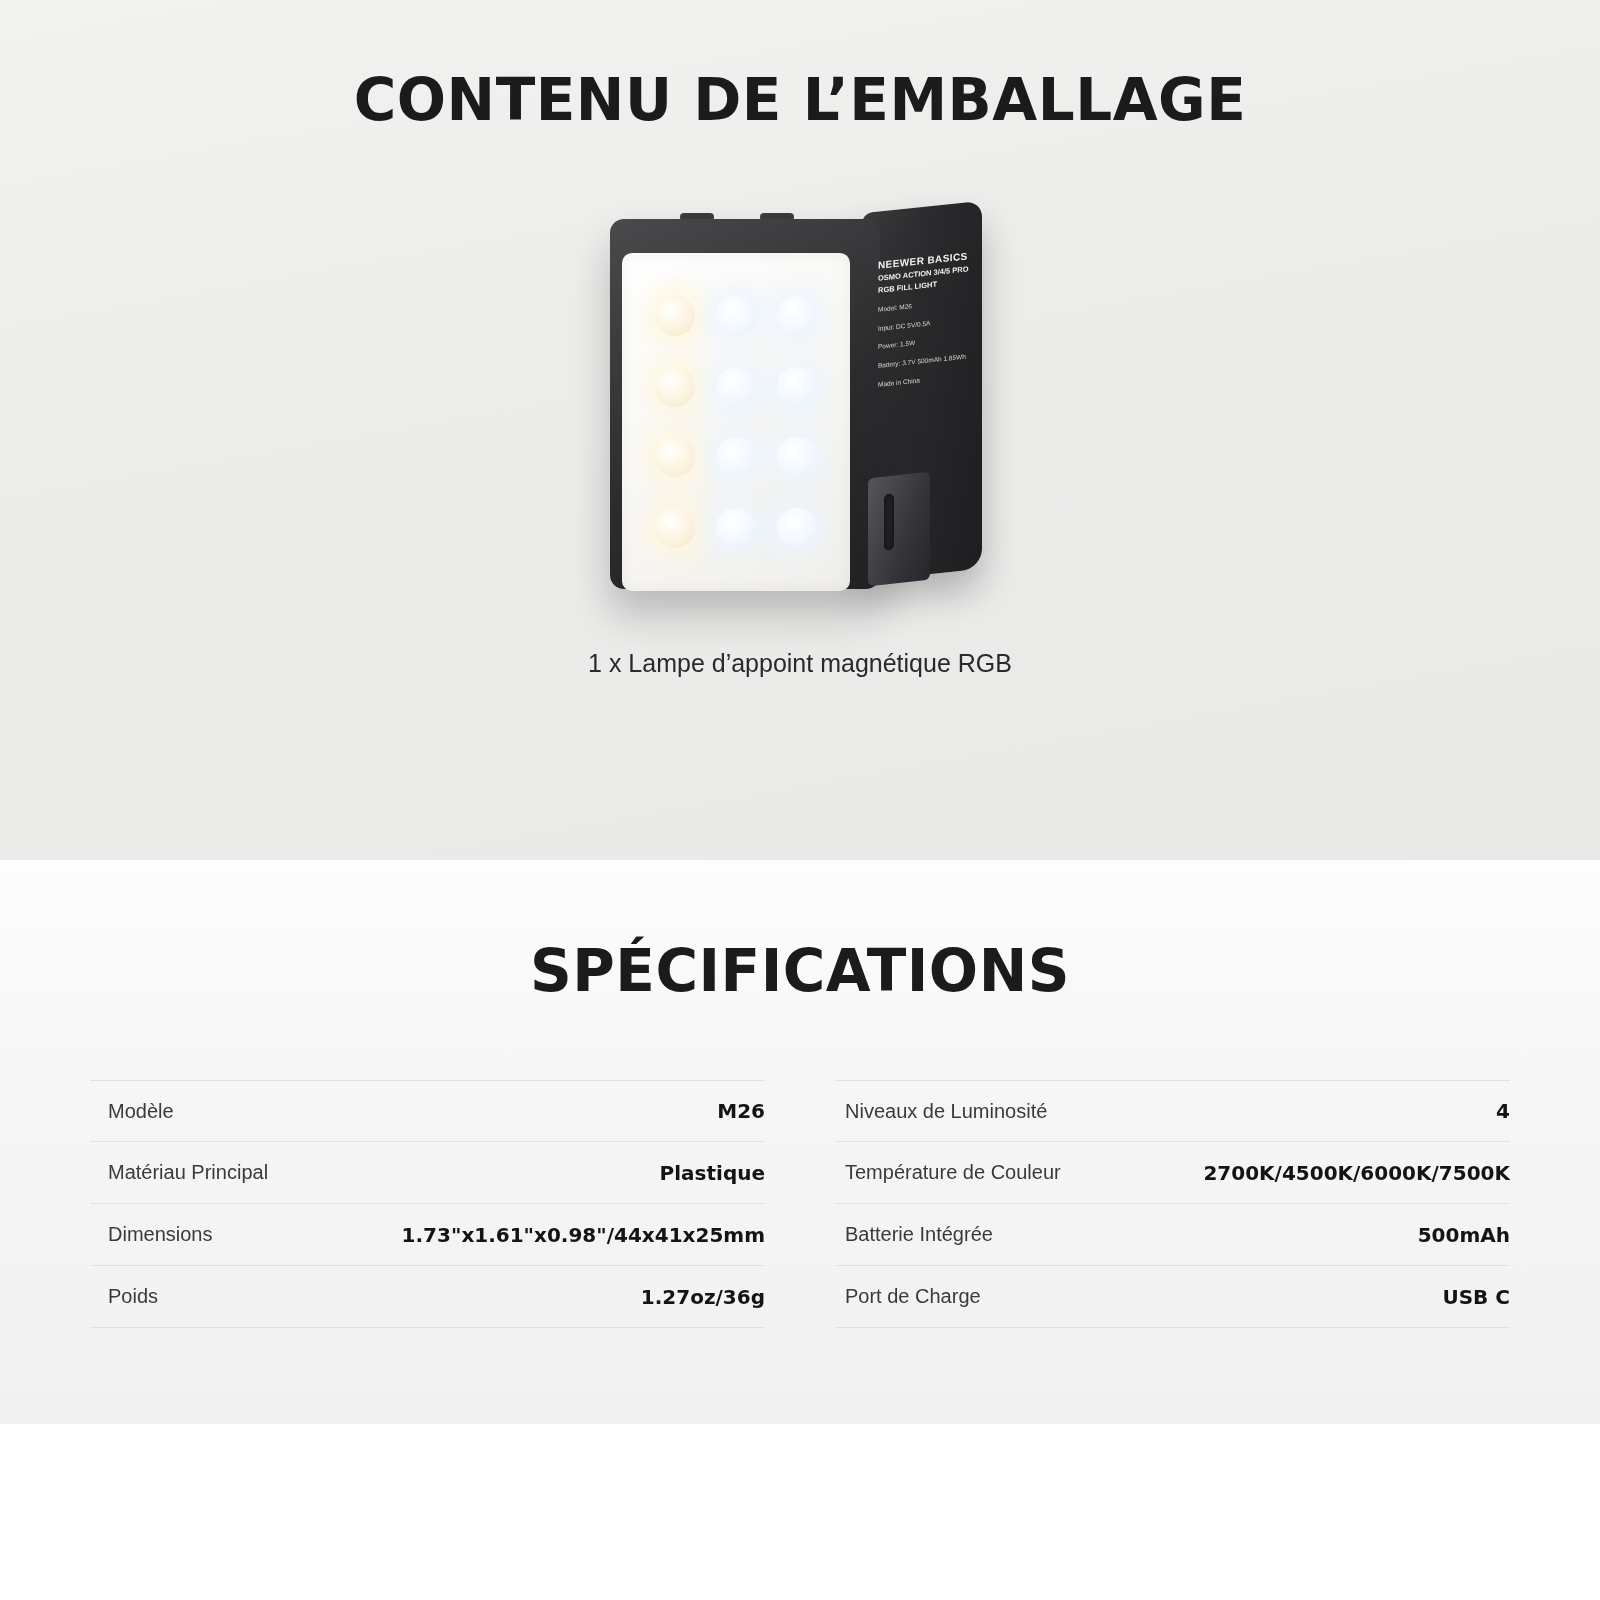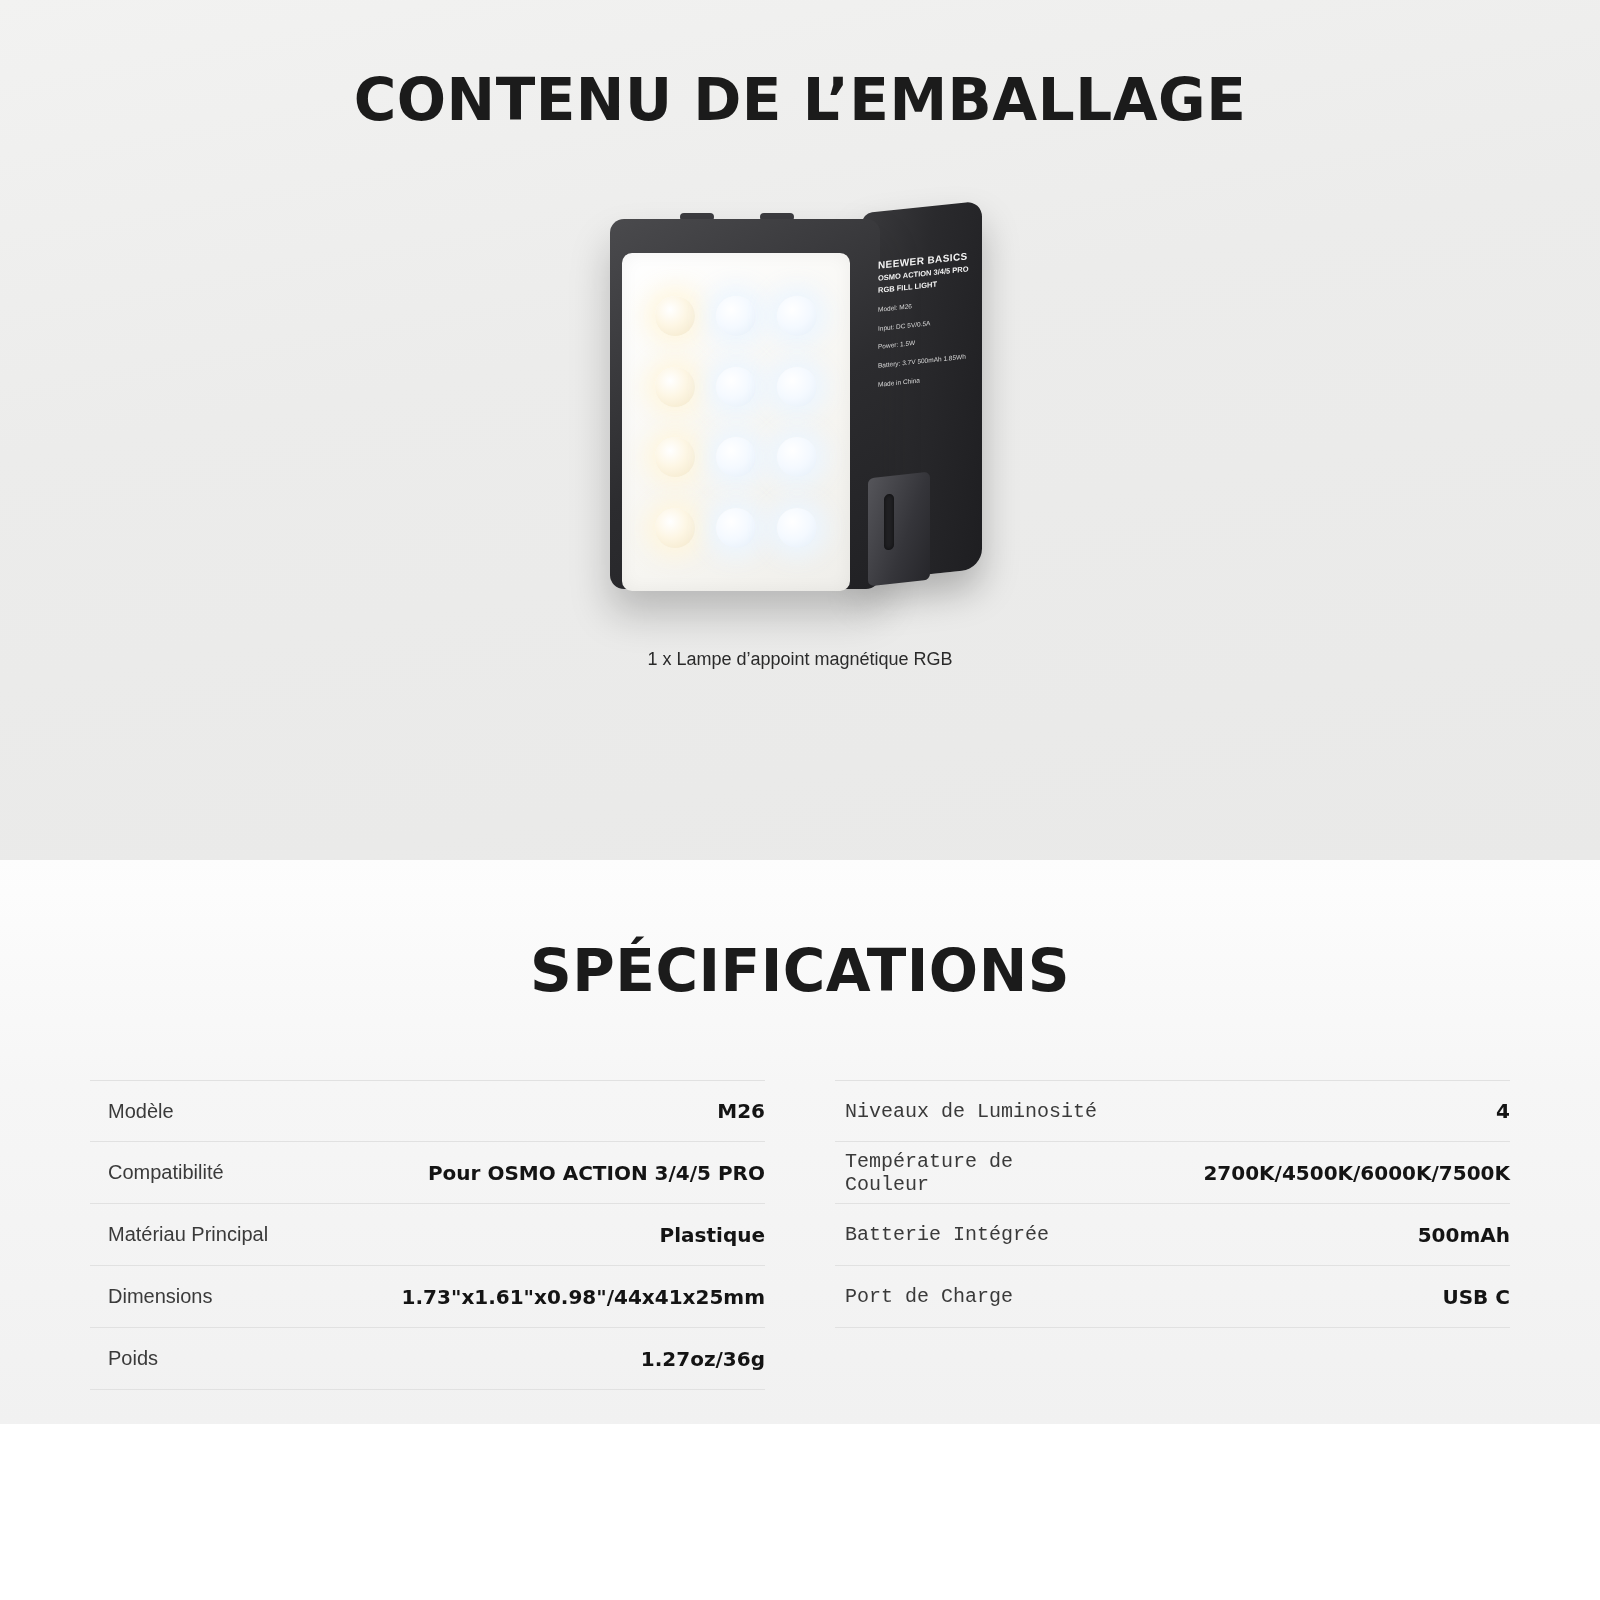--- a/index.html
+++ b/index.html
@@ -33,21 +33,21 @@
     display: flex;
     justify-content: center;
     align-items: flex-end;
     gap: 60px;
     margin-top: 60px;
   }
   .item { width: 620px; display: flex; flex-direction: column; align-items: center; }
   .item-figure { height: 420px; display: flex; align-items: center; justify-content: center; }
   .item-caption {
     margin-top: 40px;
-    font-size: 18px;
+    font-size: 25px;
     color: #2a2a2a;
     text-align: center;
     font-family: "Liberation Sans", sans-serif;
   }
 
   
   .light-wrap { position: relative; width: 380px; height: 400px; }
   .light-body {
     position: absolute; left: 0; top: 20px;
     width: 270px; height: 370px;
@@ -175,21 +175,21 @@
     padding-left: 18px;
   }
   .spec-val {
     flex: 1;
     font-size: 20px;
     font-weight: 700;
     color: #141414;
     font-family: "DejaVu Sans", sans-serif;
     text-align: right;
   }
-  .spec-col.right .spec-key { width: 272px; padding-left: 10px; font-family: Liberation Mono, monospace; }
+  .spec-col.right .spec-key { width: 272px; padding-left: 10px; }
 </style>
 </head>
 <body>
 
 <div class="page">
 
   <section class="section-package">
     <h1 class="section-title pkg-title">CONTENU DE L’EMBALLAGE</h1>
 
     <div class="items">
@@ -242,24 +242,20 @@
     <h1 class="section-title spec-title">SPÉCIFICATIONS</h1>
 
     <div class="spec-grid">
 
       <div class="spec-col left">
         <div class="spec-row">
           <div class="spec-key">Modèle</div>
           <div class="spec-val">M26</div>
         </div>
         <div class="spec-row">
-          <div class="spec-key">Compatibilité</div>
-          <div class="spec-val">Pour OSMO ACTION 3/4/5 PRO</div>
-        </div>
-        <div class="spec-row">
           <div class="spec-key">Matériau Principal</div>
           <div class="spec-val">Plastique</div>
         </div>
         <div class="spec-row">
           <div class="spec-key">Dimensions</div>
           <div class="spec-val">1.73"x1.61"x0.98"/44x41x25mm</div>
         </div>
         <div class="spec-row">
           <div class="spec-key">Poids</div>
           <div class="spec-val">1.27oz/36g</div>

